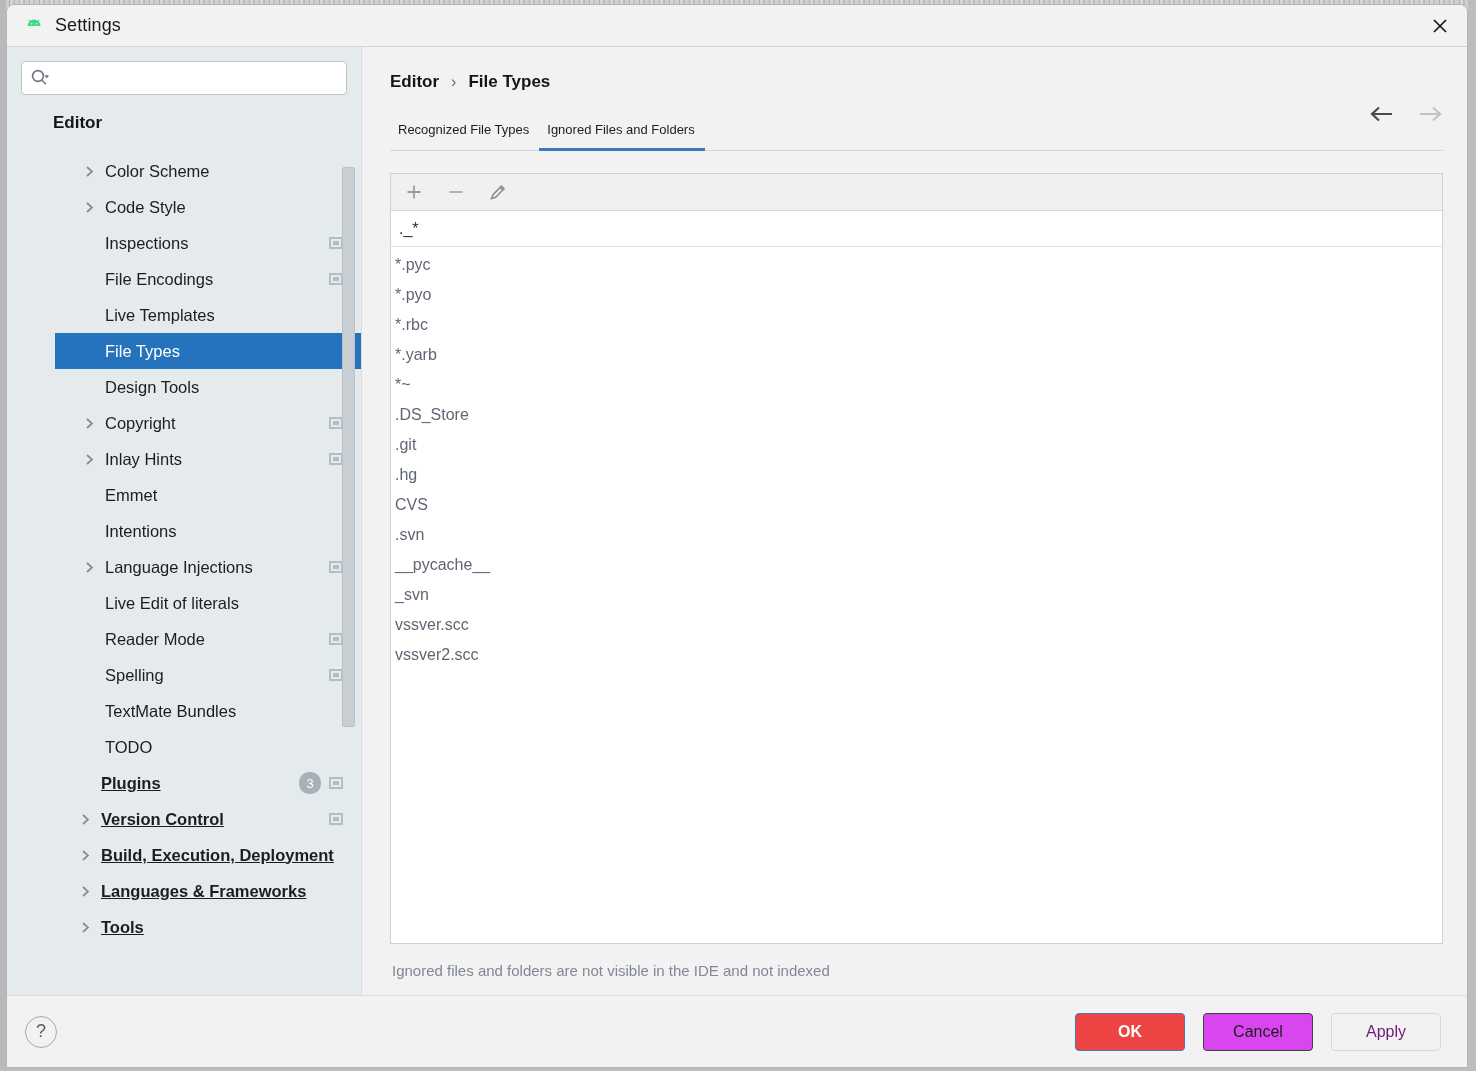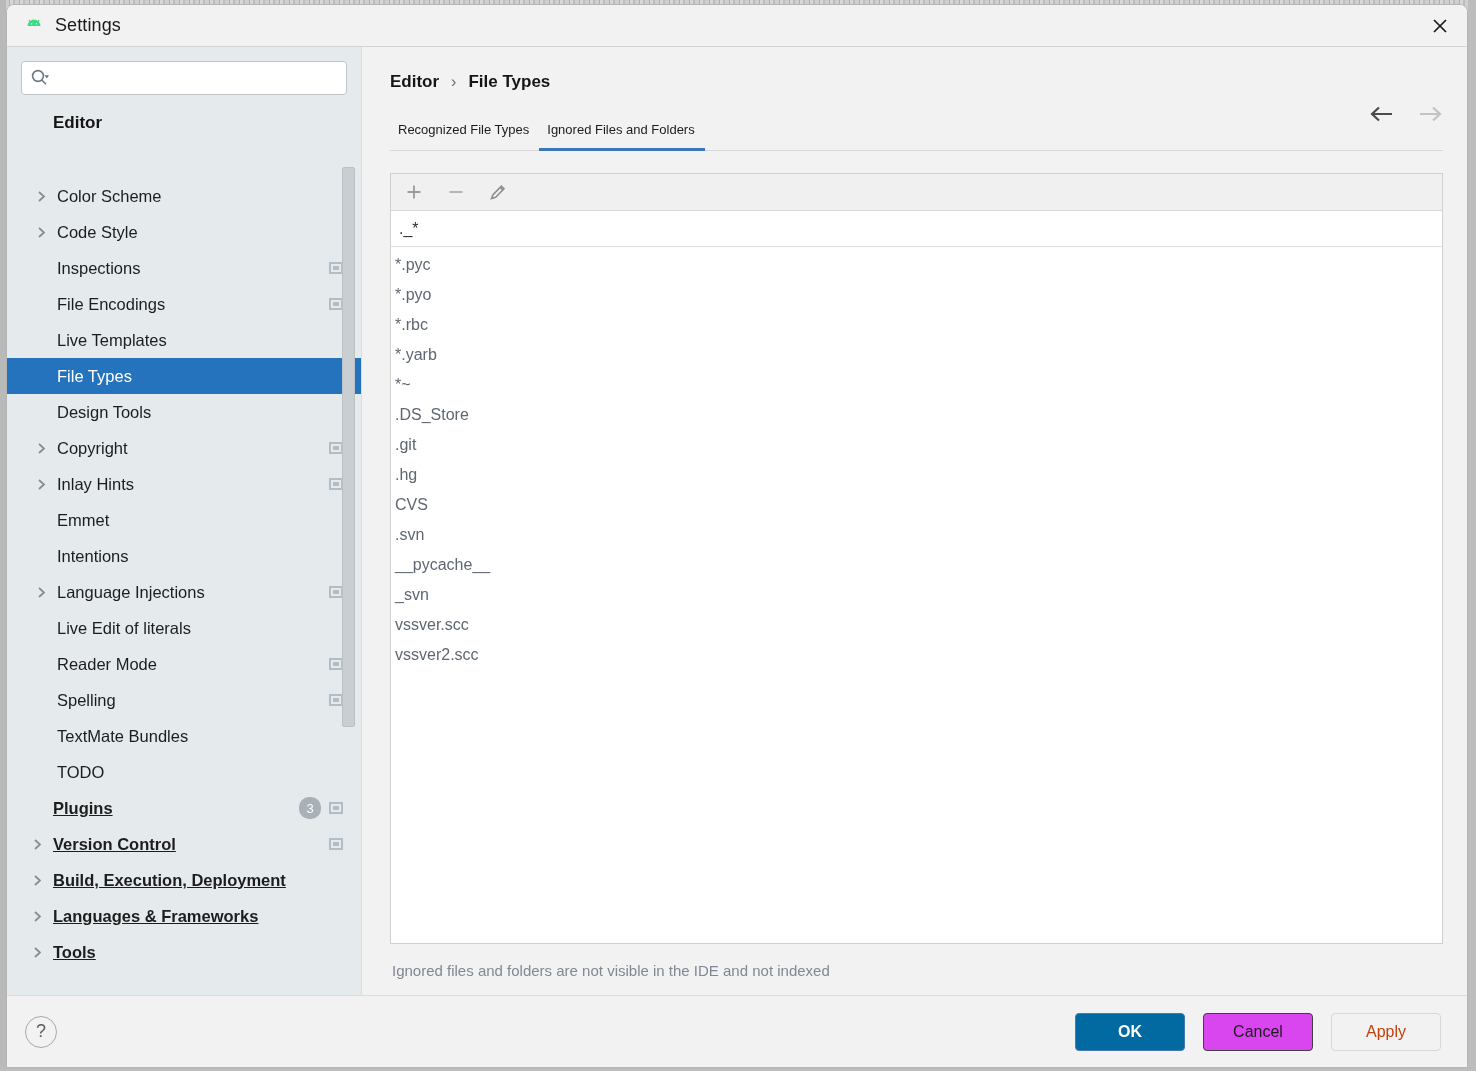--- a/index.html
+++ b/index.html
@@ -272,29 +272,29 @@
     height: 38px; min-width: 110px;
     border-radius: 4px;
     font-family: "Liberation Sans", sans-serif;
     font-size: 16px;
     display: flex; align-items: center; justify-content: center;
     cursor: pointer;
     margin-left: 18px;
     padding: 0 20px;
   }
   .btn-primary {
-    background: #0369a1; color: #ffffff; font-weight: bold;
+    background: #ef4444; color: #ffffff; font-weight: bold;
     border: 1px solid #4779b0;
   }
   .btn-default {
     background: #d946ef; color: #1c1c1c;
     border: 1px solid #404040;
   }
   .btn-disabled {
-    background: #f2f2f2; color: #c2410c;
+    background: #f2f2f2; color: #701a75;
     border: 1px solid #d8d8d8;
     cursor: default;
   }
 </style>
 </head>
 <body>
 
 <div id="bg-strip"></div>
 <div id="bg-strip-left"></div>
 <div id="bg-strip-right"></div>
@@ -329,21 +329,21 @@
             <line x1="12" y1="12.2" x2="16" y2="16.2" stroke="#6e7680" stroke-width="1.6"></line>
             <path d="M14.5 7.2 L19 7.2 L16.75 10.4 Z" fill="#6e7680"></path>
           </svg>
           <input class="search-input" type="text" placeholder="" style="">
         </div>
       </div>
 
       <div class="tree">
         <div class="tree-scroll">
           <div class="group-head">Editor</div>
-          <div class="tree-inner" id="tree-items" style="top:73px;">
+          <div class="tree-inner" id="tree-items" style="top:48px;padding-left:48px;">
               <div class="tree-item">
                 <span class="chev">
                   <svg width="13" height="13" viewBox="0 0 13 13">
                     <polyline points="4,2 9,6.5 4,11" fill="none" stroke="currentColor" stroke-width="1.7"></polyline>
                   </svg>
                 </span>
                 <span class="lbl">Color Scheme</span>
               </div>
               <div class="tree-item">
                 <span class="chev">

